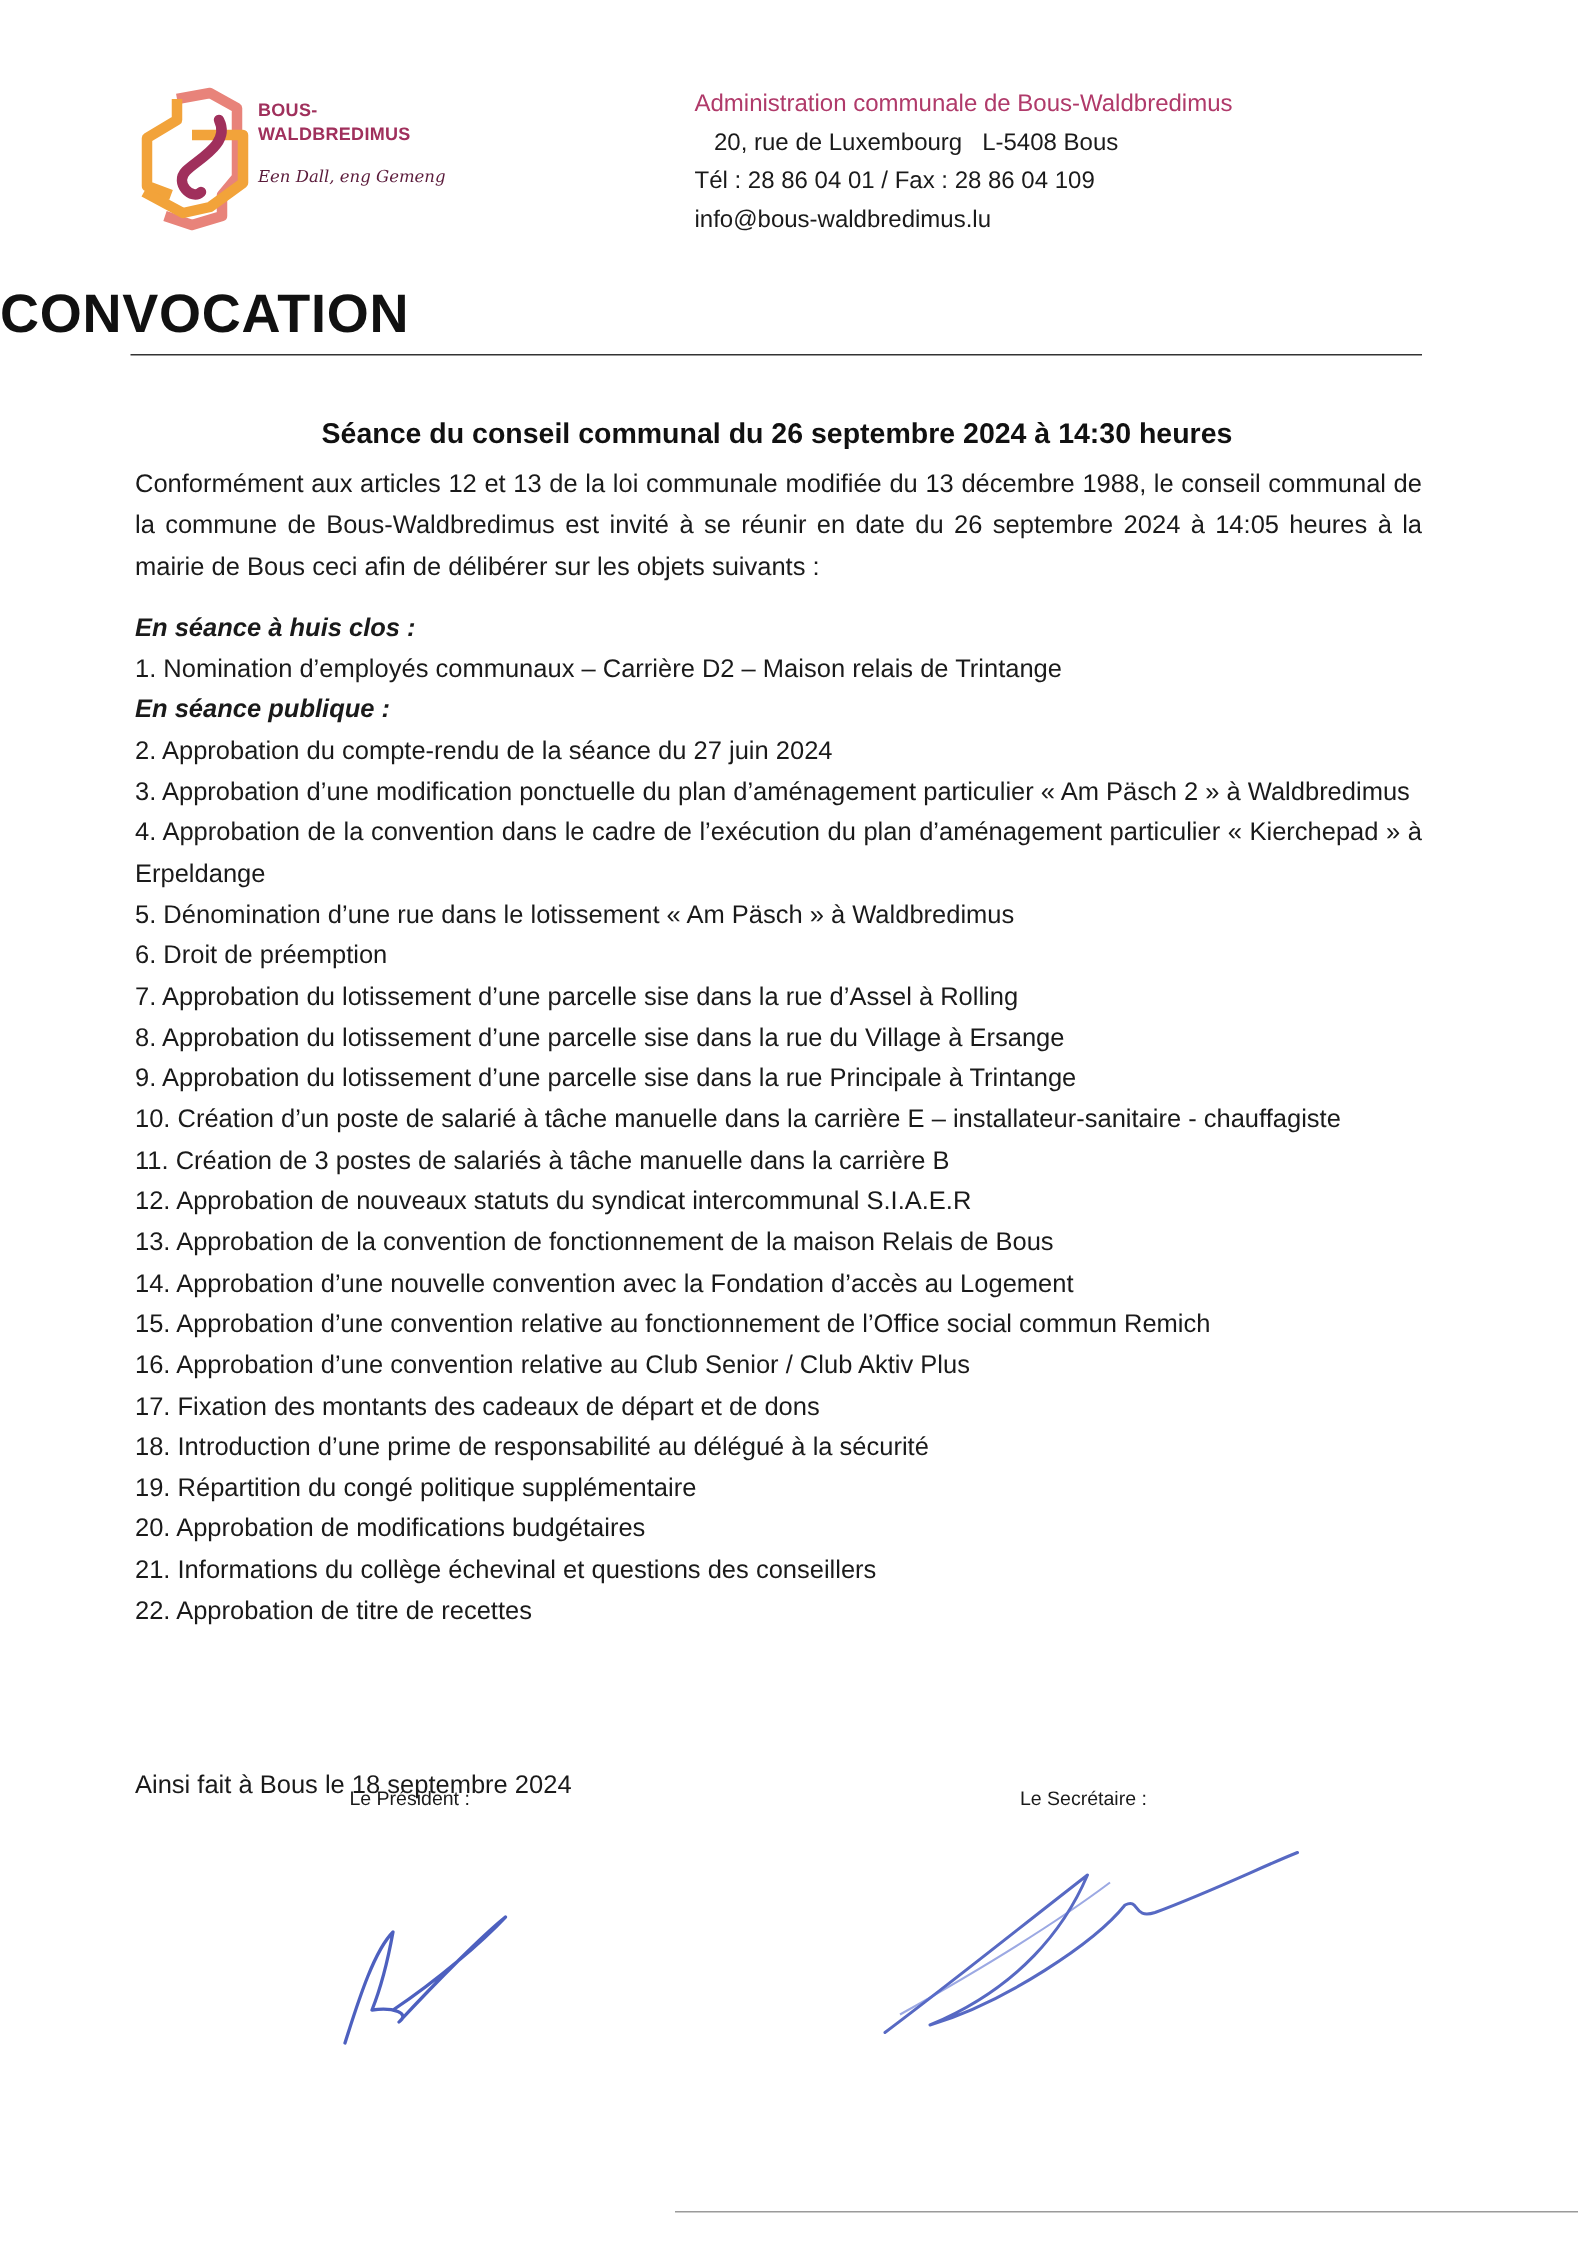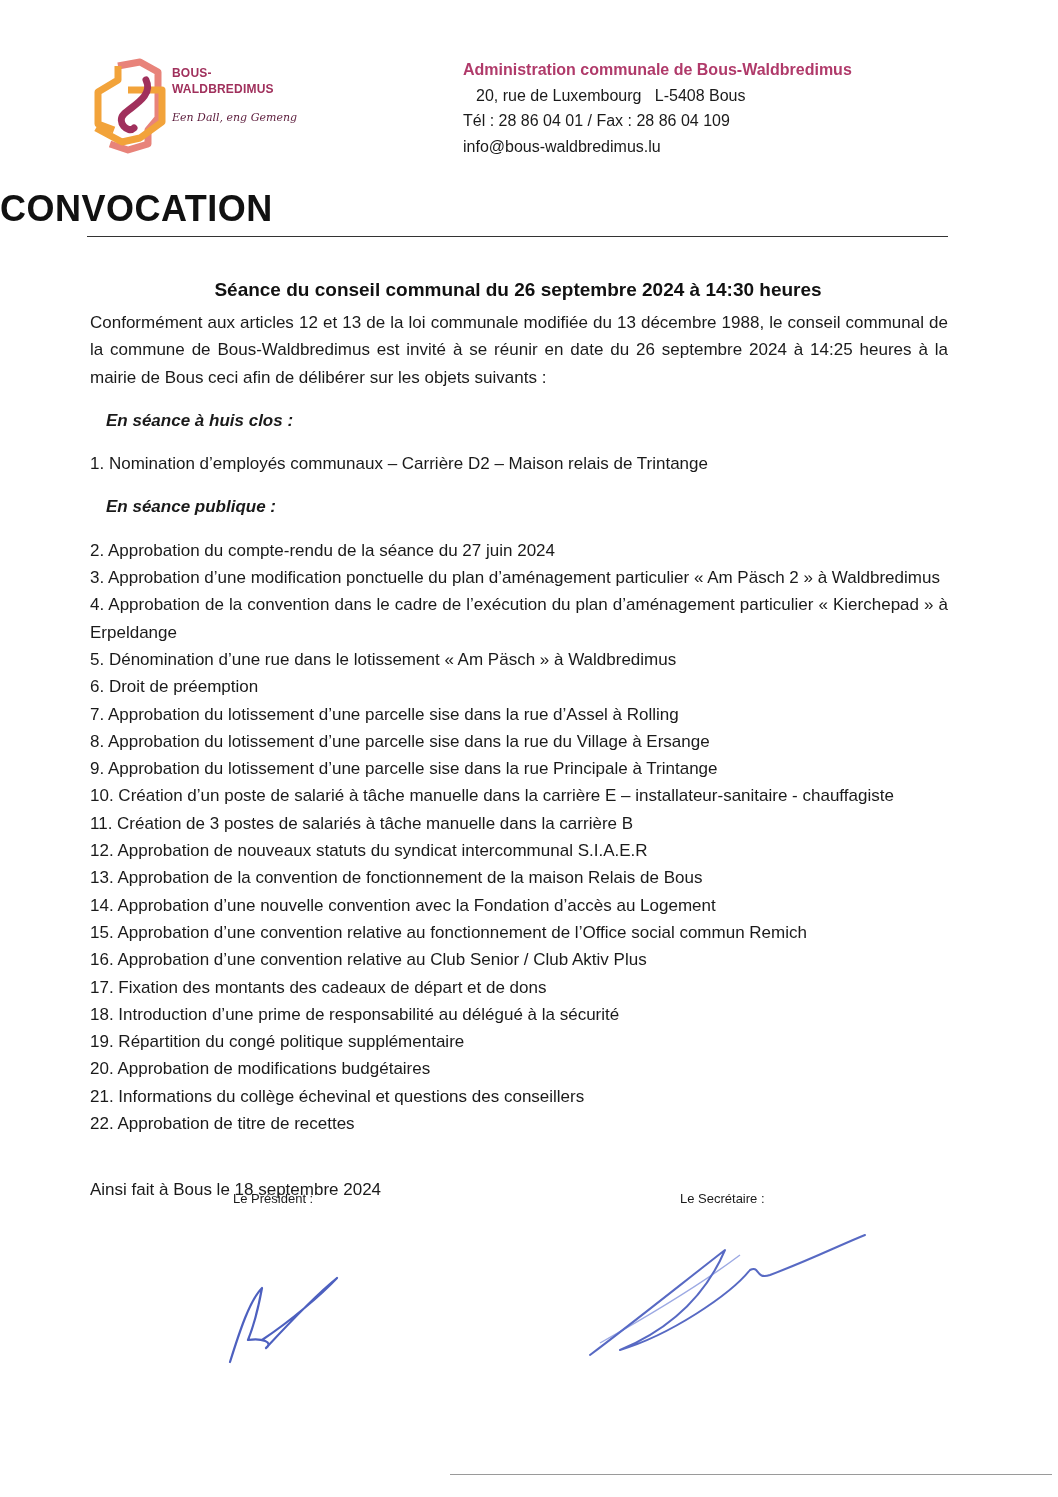--- a/index.html
+++ b/index.html
@@ -6,29 +6,29 @@
   body {
     width:1058px; height:1497px; background:#ffffff; position:relative; overflow:hidden;
     font-family:"Liberation Sans", sans-serif; color:#1a1a1a;
   }
   .abs { position:absolute; }
   
   .logo { left:88px; top:58px; width:240px; height:96px; }
   .logo-text1 { left:172px; top:65px; font-weight:bold; font-size:12px; color:#a0305c; line-height:16px; letter-spacing:0.2px; }
   .logo-tag { left:172px; top:111px; font-family:"DejaVu Serif", serif; font-style:italic; font-size:11px; color:#5a1a3a; }
   .addr { left:463px; top:57px; font-size:16px; line-height:25.5px; color:#1a1a1a; }
-  .addr .org { color:#b03a6a; font-weight:bold;text-align:center; }
+  .addr .org { color:#b03a6a; font-weight:normal;text-align:center; }
   
   .title { left:0; width:1034px; top:188px; font-size:36px; font-weight:bold; letter-spacing:0.5px; color:#111; }
   .rule { left:87px; top:236px; width:861px; height:0; border-top:1.5px solid #333; }
   .subtitle { left:0; width:1036px; top:259px; text-align:center; font-size:19px; font-weight:bold; color:#111;margin-top:20px; }
   
   .body { left:90px; top:309px; width:858px; font-size:17px; line-height:27.3px; }
   .intro { text-align:justify; text-align-last:left; margin:0 0 14px 0; }
-  .section { font-weight:bold; font-style:italic; margin:16px; }
+  .section { font-weight:bold; font-style:italic; margin:0; }
   .item { margin:0; text-align:justify; text-align-last:left; }
   .closing { left:90px; top:1180px; font-size:17px; }
   .sig-label { font-size:13px; top:1191px;text-align:center; }
   .pres-label { left:233px; }
   .sec-label { left:680px; }
   .sig { position:absolute; }
   .bottom-line { left:450px; top:1474px; width:602px; height:0; border-top:1px solid #9a9a9a; }
 </style>
 </head>
 <body>
@@ -52,21 +52,21 @@
   <div style="white-space:pre;margin-left:13px;">20, rue de Luxembourg   L-5408 Bous</div>
   <div>Tél : 28 86 04 01 / Fax : 28 86 04 109</div>
   <div>info@bous-waldbredimus.lu</div>
 </div>
 
 <div class="abs title">CONVOCATION</div>
 <div class="abs rule"></div>
 <div class="abs subtitle">Séance du conseil communal du 26 septembre 2024 à 14:30 heures</div>
 
 <div class="abs body">
-  <p class="intro">Conformément aux articles 12 et 13 de la loi communale modifiée du 13 décembre 1988, le conseil communal de la commune de Bous-Waldbredimus est invité à se réunir en date du 26 septembre 2024 à 14:25 heures à la mairie de Bous ceci afin de délibérer sur les objets suivants :</p>
+  <p class="intro">Conformément aux articles 12 et 13 de la loi communale modifiée du 13 décembre 1988, le conseil communal de la commune de Bous-Waldbredimus est invité à se réunir en date du 26 septembre 2024 à 14:05 heures à la mairie de Bous ceci afin de délibérer sur les objets suivants :</p>
 
   <p class="section">En séance à huis clos :</p>
   <p class="item">1. Nomination d’employés communaux – Carrière D2 – Maison relais de Trintange</p>
 
   <p class="section">En séance publique :</p>
   <p class="item">2. Approbation du compte-rendu de la séance du 27 juin 2024</p>
   <p class="item">3. Approbation d’une modification ponctuelle du plan d’aménagement particulier « Am Päsch 2 » à Waldbredimus</p>
   <p class="item">4. Approbation de la convention dans le cadre de l’exécution du plan d’aménagement particulier « Kierchepad » à Erpeldange</p>
   <p class="item">5. Dénomination d’une rue dans le lotissement « Am Päsch » à Waldbredimus</p>
   <p class="item">6. Droit de préemption</p>

